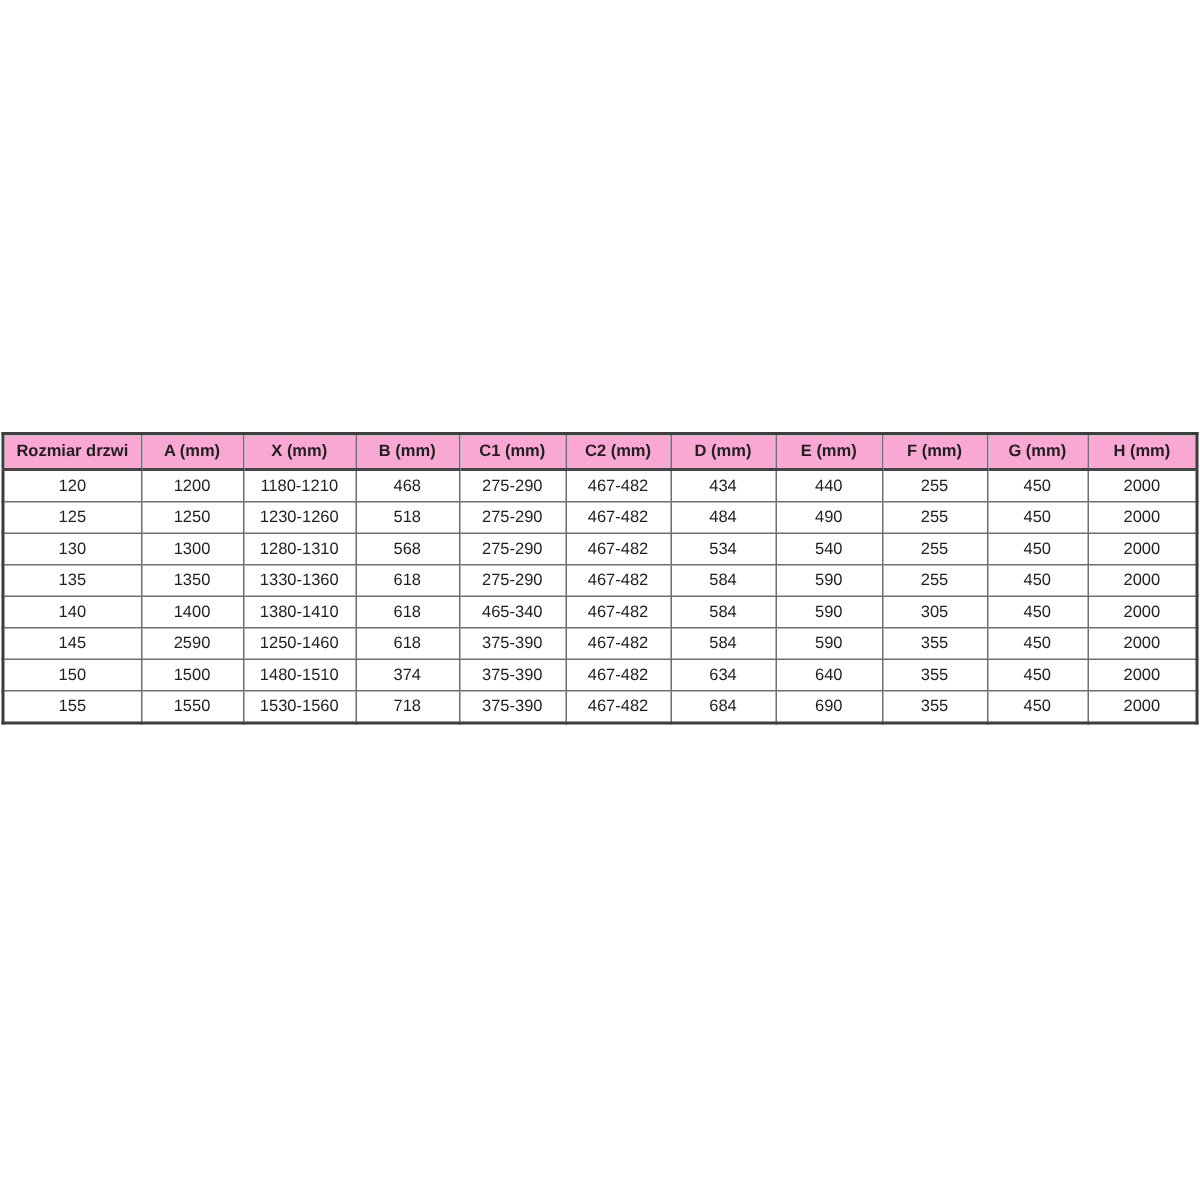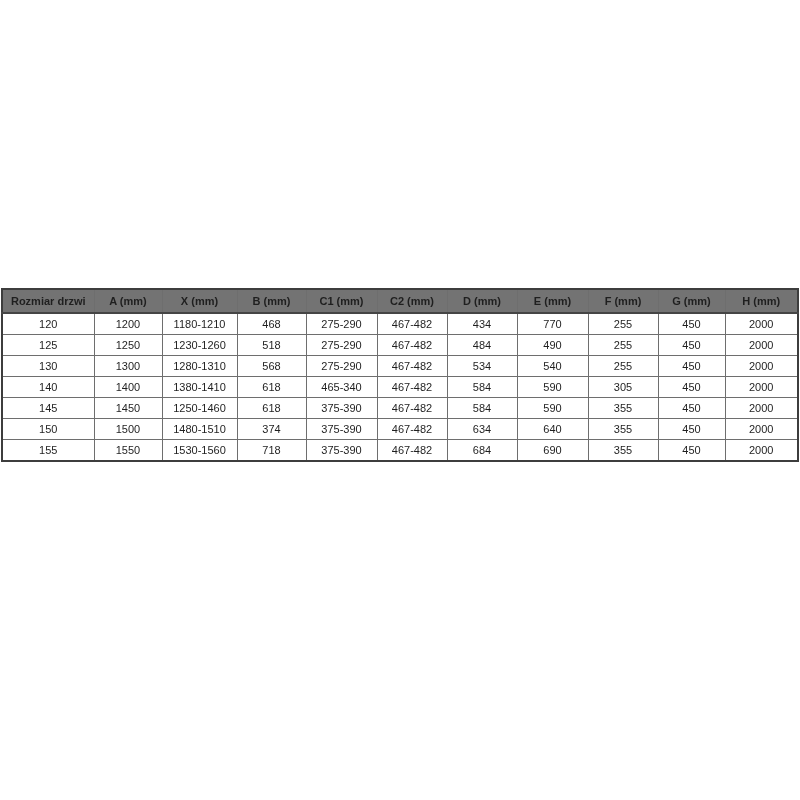--- a/index.html
+++ b/index.html
@@ -32,21 +32,21 @@
     text-align: center;
     vertical-align: middle;
     padding: 0 2px;
     overflow: hidden;
     white-space: nowrap;
   }
   table.spec-table th {
     height: 22px;
     font-weight: bold;
     border-bottom: 2px solid #454545;
-    background: #737373;
+    background: #f9a8d4;
   }
   table.spec-table td {
     height: 20px;
     font-weight: normal;
     background: #ffffff;
   }
 </style>
 </head>
 <body>
 
@@ -82,21 +82,21 @@
       </thead>
     <tbody>
         <tr>
           <td>120</td>
           <td>1200</td>
           <td>1180-1210</td>
           <td>468</td>
           <td>275-290</td>
           <td>467-482</td>
           <td>434</td>
-          <td>770</td>
+          <td>440</td>
           <td>255</td>
           <td>450</td>
           <td>2000</td>
         </tr>
         <tr>
           <td>125</td>
           <td>1250</td>
           <td>1230-1260</td>
           <td>518</td>
           <td>275-290</td>
@@ -114,35 +114,48 @@
           <td>568</td>
           <td>275-290</td>
           <td>467-482</td>
           <td>534</td>
           <td>540</td>
           <td>255</td>
           <td>450</td>
           <td>2000</td>
         </tr>
         <tr>
+          <td>135</td>
+          <td>1350</td>
+          <td>1330-1360</td>
+          <td>618</td>
+          <td>275-290</td>
+          <td>467-482</td>
+          <td>584</td>
+          <td>590</td>
+          <td>255</td>
+          <td>450</td>
+          <td>2000</td>
+        </tr>
+        <tr>
           <td>140</td>
           <td>1400</td>
           <td>1380-1410</td>
           <td>618</td>
           <td>465-340</td>
           <td>467-482</td>
           <td>584</td>
           <td>590</td>
           <td>305</td>
           <td>450</td>
           <td>2000</td>
         </tr>
         <tr>
           <td>145</td>
-          <td>1450</td>
+          <td>2590</td>
           <td>1250-1460</td>
           <td>618</td>
           <td>375-390</td>
           <td>467-482</td>
           <td>584</td>
           <td>590</td>
           <td>355</td>
           <td>450</td>
           <td>2000</td>
         </tr>

